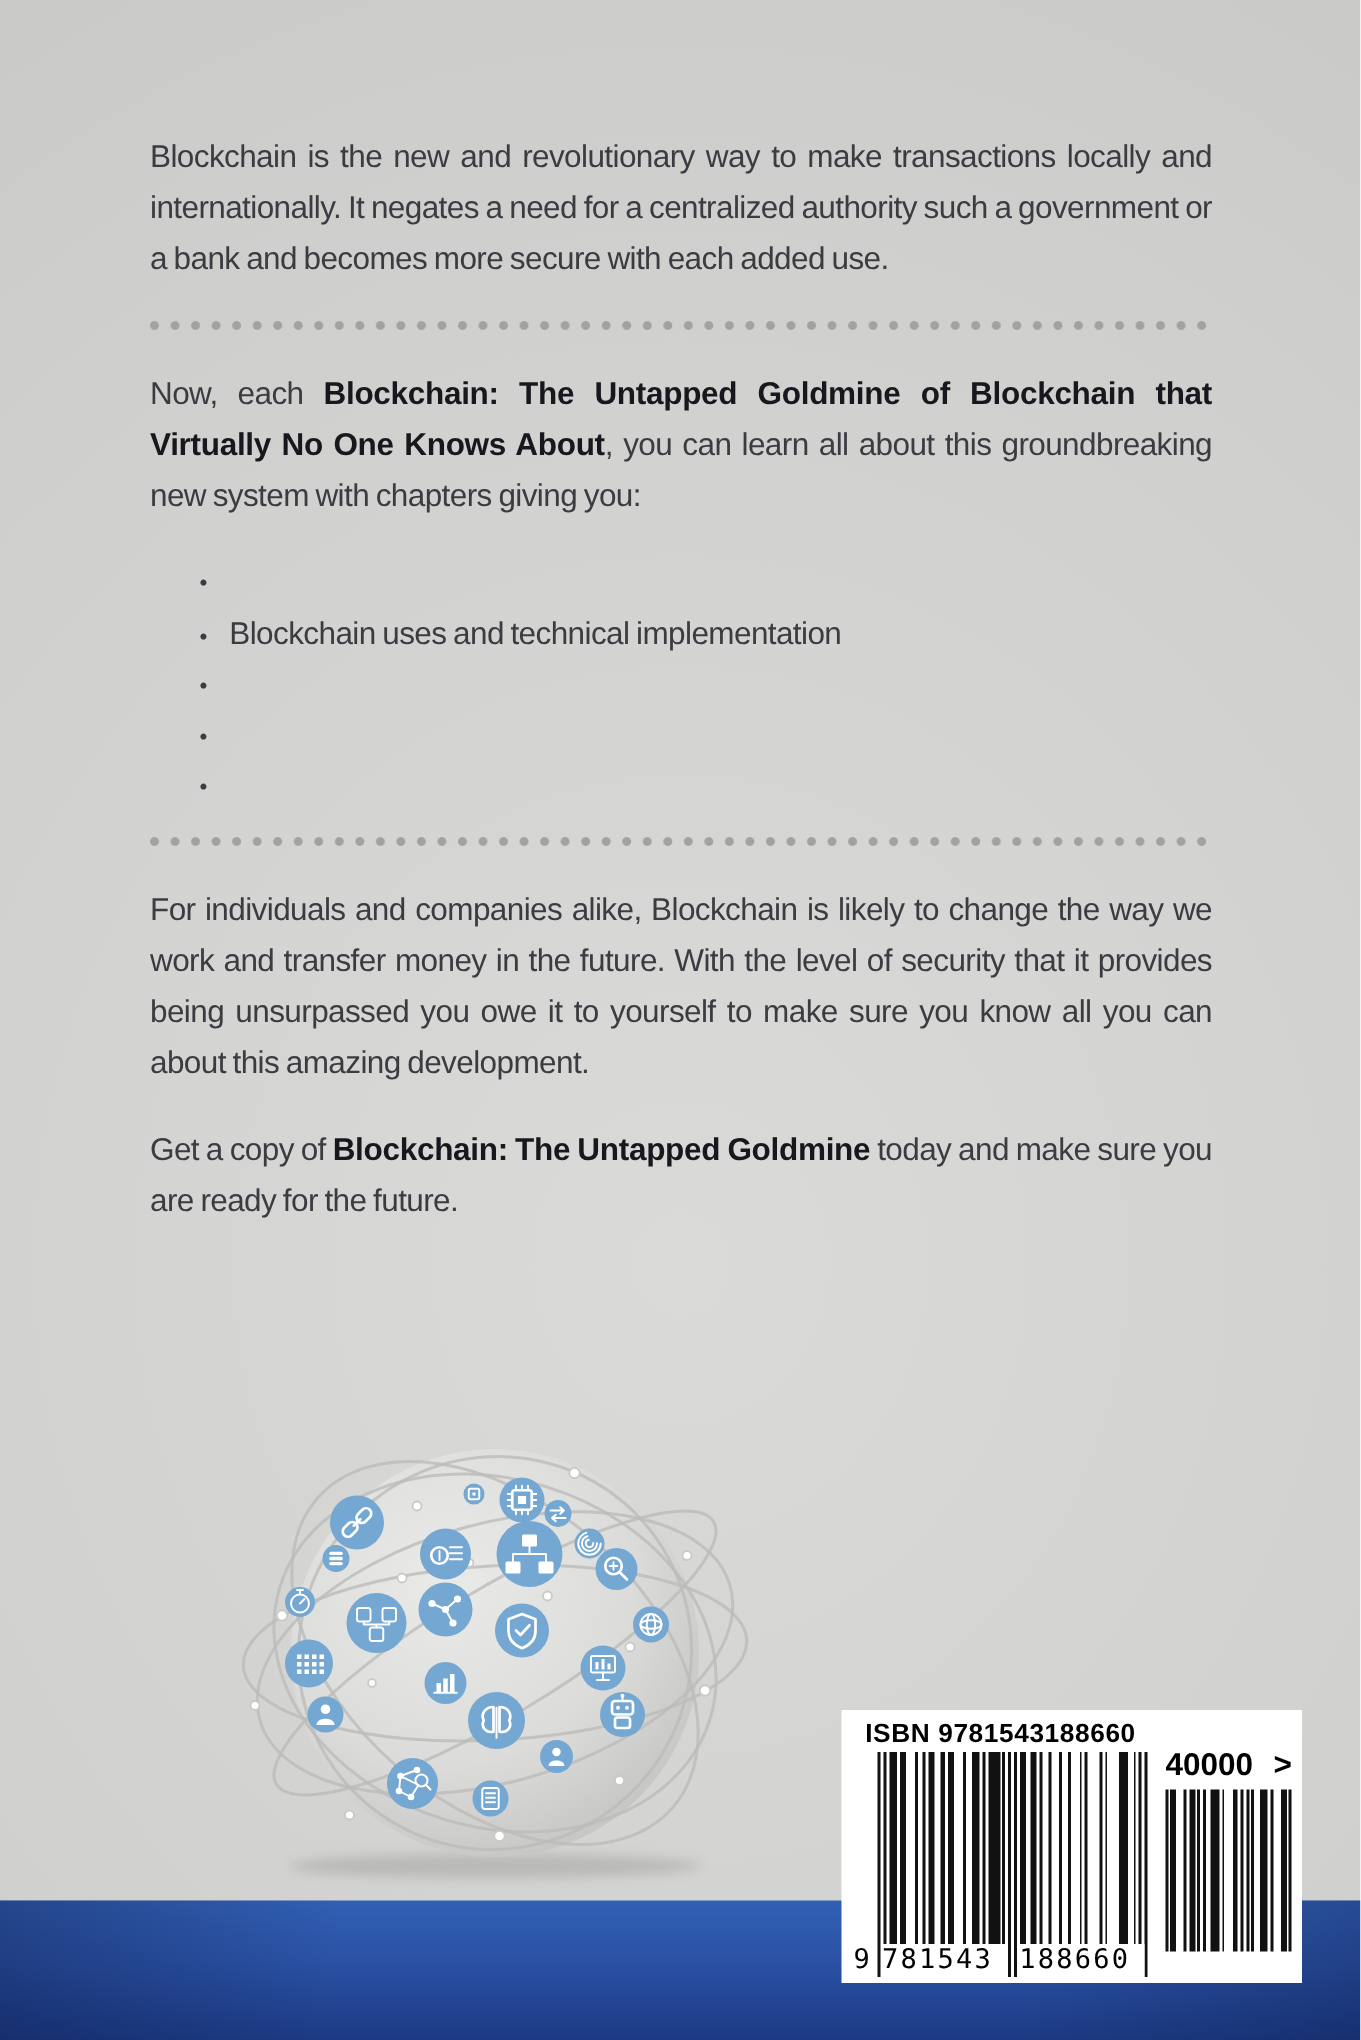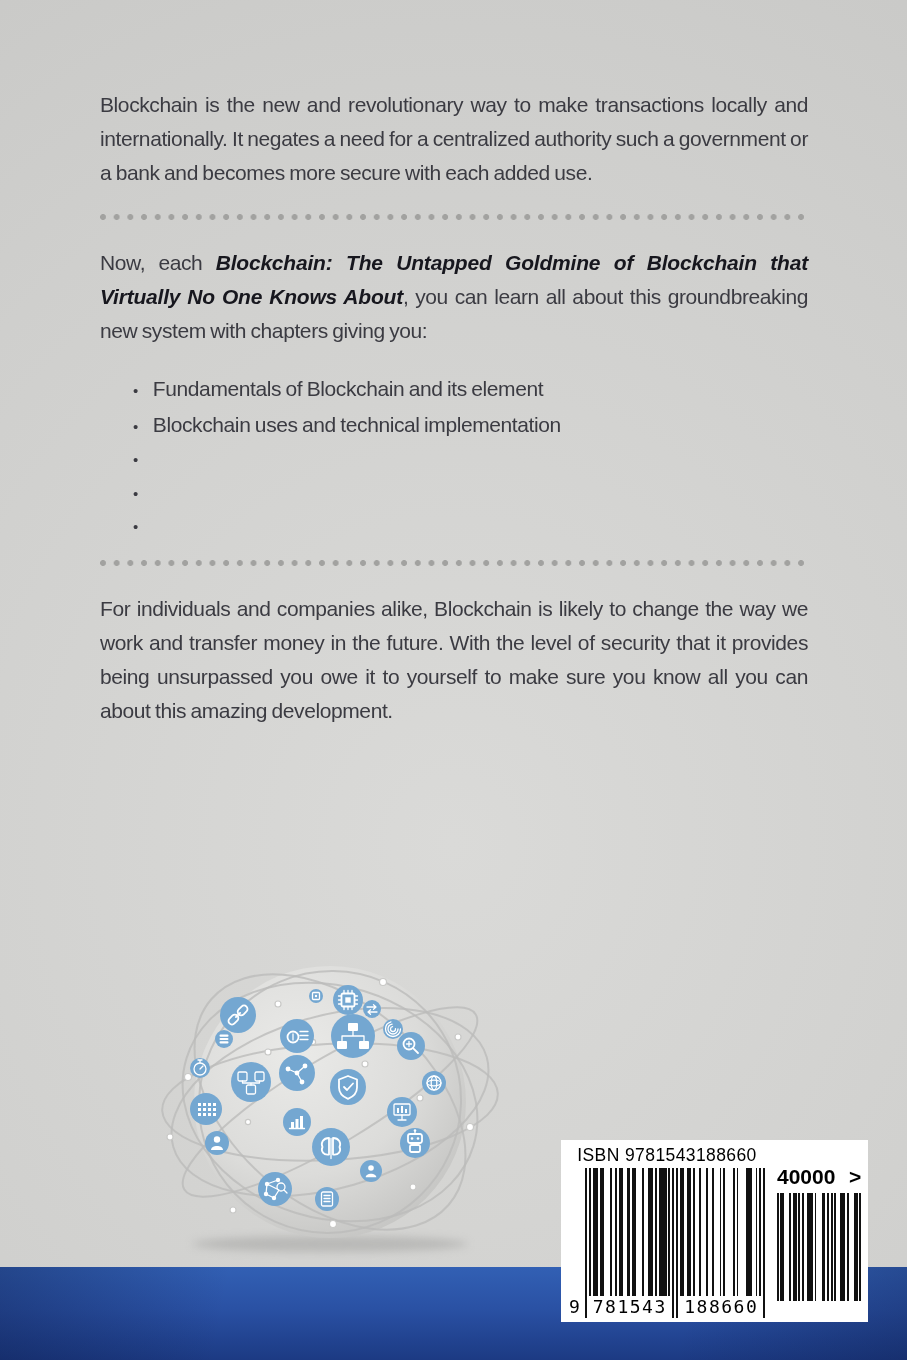--- a/index.html
+++ b/index.html
@@ -8,21 +8,21 @@
     font-family:"Liberation Sans",sans-serif;
     background:radial-gradient(ellipse 130% 95% at 50% 62%, #dadad8 0%, #cfcfcd 55%, #c4c4c2 100%);
   }
   .content{
     position:absolute;left:100px;top:0;width:708px;
     color:#3b3b42;font-size:21px;line-height:34px;font-weight:300;
     letter-spacing:-0.4px;word-spacing:-1px;
   }
   .para{margin:0 0 24px;text-align:justify;}
   .content > .para:first-child{margin-top:88px;}
-  .b{font-weight:700;color:#17171e;letter-spacing:-0.2px;font-style:italic;}
+  .b{font-weight:700;color:#17171e;letter-spacing:-0.2px;}
   .dots{
     height:6px;margin:16px 0 26px;
     background-image:radial-gradient(circle at 3px 3px,#a2a2a0 2.6px,rgba(0,0,0,0) 3.3px);
     background-size:13.7px 6px;background-repeat:repeat-x;
   }
   .bullets{list-style:none;margin:6px 0 2px;padding:0 0 0 33px;}
   .bullets li{display:flex;align-items:baseline;line-height:33.6px;}
   .bullet-dot{font-size:15px;margin-right:15px;color:#3b3b42;flex:0 0 auto;}
 
   
@@ -44,31 +44,31 @@
     background:linear-gradient(100deg,rgba(10,22,64,.35) 0%,rgba(10,22,64,0) 25%,rgba(10,22,64,0) 75%,rgba(10,22,64,.3) 100%);
   }
 
   
   .barcode{
     position:absolute;left:561px;top:1140px;width:307px;height:182px;z-index:5;
     background:#ffffff;box-sizing:border-box;padding:5px 8px 6px 8px;
     display:flex;align-items:flex-start;
   }
   .bc-left{width:196px;flex:0 0 auto;}
-  .isbn{font-size:17.5px;font-weight:400;color:#000;text-align:center;line-height:21px;letter-spacing:.4px;white-space:nowrap;}
+  .isbn{font-size:17.5px;font-weight:700;color:#000;text-align:center;line-height:21px;letter-spacing:.4px;white-space:nowrap;}
   .bars-wrap{position:relative;margin-top:2px;padding-left:16px;height:150px;}
   .bars{display:flex;align-items:stretch;height:100%;}
   .bars > div{flex:0 0 auto;height:100%;}
   .bar-on{background:#111111;}
   .bc-digits{
     position:absolute;left:0;right:0;bottom:0;height:22px;display:flex;align-items:flex-end;
     font-family:"DejaVu Sans Mono",monospace;font-size:18px;color:#000;line-height:22px;
   }
   .dg9{flex:0 0 14px;background:#ffffff;}
-  .dgA,.dgB{flex:1;text-align:center;background:#ffffff;letter-spacing:1.5px;}
+  .dgA,.dgB{flex:1;text-align:left;background:#ffffff;letter-spacing:1.5px;}
   .dgA{margin-left:5px;}
   .dgB{margin-left:8px;margin-right:2px;}
   .bc-right{flex:1;margin-left:10px;padding-top:20px;}
   .price{display:flex;justify-content:space-between;align-items:baseline;font-size:21px;font-weight:600;color:#000;margin:0 0 4px 2px;}
   .addon{height:108px;}
 </style>
 </head>
 <body>
 
 <div class="cover">
@@ -76,40 +76,40 @@
   <div class="content">
     <p class="para">Blockchain is the new and revolutionary way to make transactions locally and internationally. It negates a need for a centralized authority such a government or a bank and becomes more secure with each added use.</p>
 
     <div class="dots"></div>
 
     <p class="para"><span>Now, each </span><span class="b">Blockchain: The Untapped Goldmine of Blockchain that Virtually No One Knows About</span><span>, you can learn all about this groundbreaking new system with chapters giving you:</span></p>
 
     <ul class="bullets">
       <li>
           <span class="bullet-dot">•</span>
-          <span>Fundamentals of Blockchain and its element</span>
         </li>
       <li>
           <span class="bullet-dot">•</span>
           <span>Blockchain uses and technical implementation</span>
         </li>
       <li>
           <span class="bullet-dot">•</span>
         </li>
       <li>
           <span class="bullet-dot">•</span>
         </li>
       <li>
           <span class="bullet-dot">•</span>
         </li>
     </ul>
 
     <div class="dots"></div>
 
     <p class="para">For individuals and companies alike, Blockchain is likely to change the way we work and transfer money in the future. With the level of security that it provides being unsurpassed you owe it to yourself to make sure you know all you can about this amazing development.</p>
+    <p class="para"><span>Get a copy of </span><span class="b">Blockchain: The Untapped Goldmine</span><span> today and make sure you are ready for the future.</span></p>
   </div>
 
   <svg class="globe" viewBox="0 0 330 300">
     <defs>
       <radialGradient id="sphereGrad" cx="38%" cy="32%" r="75%">
         <stop offset="0%" stop-color="#ebebe9"></stop>
         <stop offset="60%" stop-color="#dcdcda"></stop>
         <stop offset="100%" stop-color="#c3c3c1"></stop>
       </radialGradient>
       <filter id="blurF" x="-50%" y="-50%" width="200%" height="200%">

